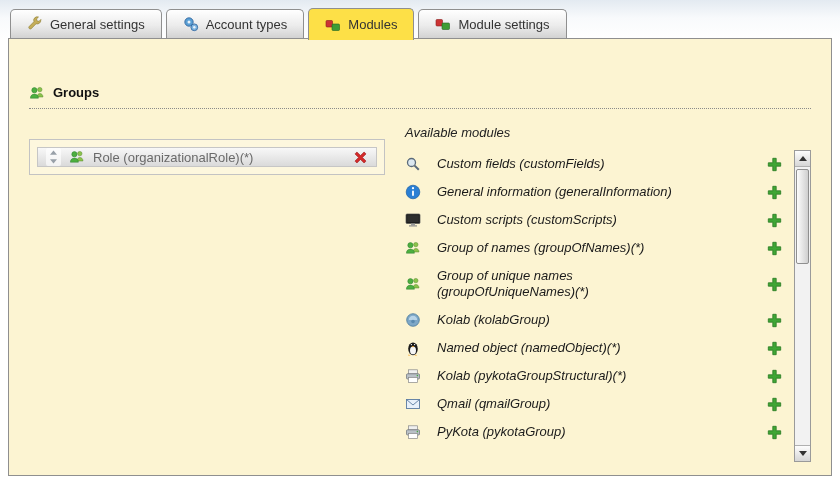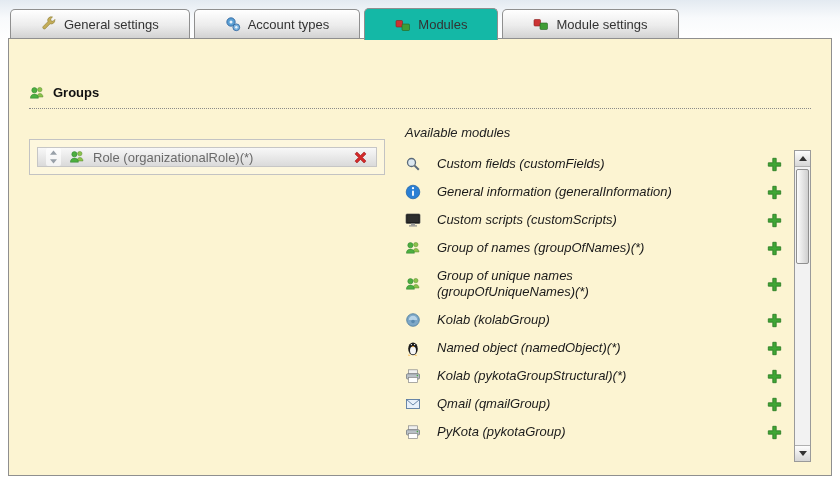--- a/index.html
+++ b/index.html
@@ -10,28 +10,28 @@
     background:linear-gradient(180deg,#e3eaf1 0px,#f8fafc 18px,#ffffff 40px);
   }
 
   
   .tab-bar {
     position:absolute; top:8px; left:10px; right:10px; height:31px;
     display:flex; align-items:flex-end; gap:4px; z-index:3;
   }
   .tab {
     display:flex; align-items:center; gap:7px;
-    height:29px; margin-bottom:1px; padding:0 30px;
+    height:29px; margin-bottom:1px; padding:0 16px;
     border:1px solid #8f8f8f; border-bottom:none;
     border-radius:5px 5px 0 0;
     background:linear-gradient(180deg,#ffffff 0%,#ececec 55%,#d2d2d2 100%);
     color:#333; cursor:pointer; white-space:nowrap;
   }
   .tab.active {
-    height:32px; margin-bottom:-1px; background:#14b8a6; z-index:4; position:relative;
+    height:32px; margin-bottom:-1px; background:#fde047; z-index:4; position:relative;
   }
 
   
   .content {
     position:absolute; top:38px; left:8px; right:8px; bottom:4px;
     border:1px solid #8f8f8f; background:#fcf4d2; z-index:1;
   }
   .inner { padding:46px 20px 0 20px; height:100%; }
 
   .section-head {

